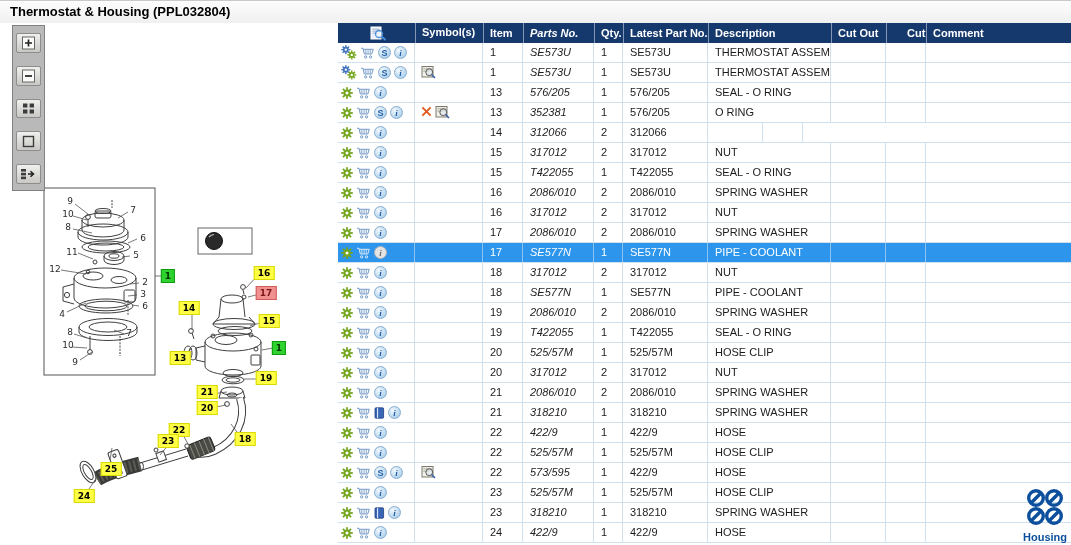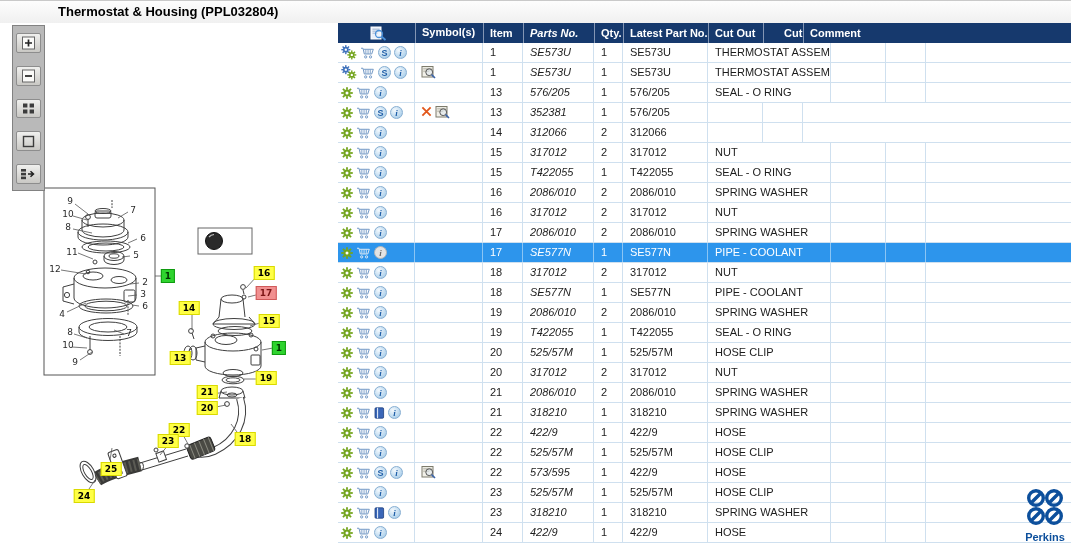--- a/index.html
+++ b/index.html
@@ -2,21 +2,21 @@
 <html><head>
 <meta charset="utf-8">
 <style>
   html,body{margin:0;padding:0;}
   body{width:1071px;height:545px;position:relative;overflow:hidden;background:#fff;
        font-family:"Liberation Sans",sans-serif;-webkit-font-smoothing:antialiased;}
 
   
   .title-bar{position:absolute;left:0;top:0;width:1071px;height:23px;
              background:linear-gradient(#fdfdfd,#f0f0f0);border-top:1px solid #c9c9c9;box-sizing:border-box;}
-  .title-bar span{display:inline-block;padding:3px 0 0 10px;font:700 13px "Liberation Sans",sans-serif;color:#000;margin-left:48px;}
+  .title-bar span{display:inline-block;padding:3px 0 0 10px;font:700 13px "Liberation Sans",sans-serif;color:#000;}
 
   
   .left-panel{position:absolute;left:0;top:23px;width:338px;height:522px;background:#fff;}
   .diagram-svg{position:absolute;left:0;top:0;}
   .labels-layer{position:absolute;left:0;top:0;width:338px;height:522px;}
   .dlabel{position:absolute;transform:translate(-50%,-50%);font:400 9px "DejaVu Sans",sans-serif;
           color:#2a2a2a;white-space:nowrap;line-height:1;}
   .dlabel.yellow{background:#ffff45;color:#000;font-weight:700;padding:1.5px 3px;border:1px solid #d9d900;}
   .dlabel.green{background:#2fd32f;color:#003300;font-weight:700;padding:1.5px 3px;border:1px solid #0f9a0f;}
   .dlabel.red{background:#f19090;color:#7d1616;font-weight:700;padding:1.5px 3px;border:1px solid #d05a5a;}
@@ -273,20 +273,21 @@
           <circle cx="9" cy="8" r="3.5" fill="rgba(255,255,255,0.25)" stroke="#4a90d9" stroke-width="1.3"></circle>
           <line x1="11.5" y1="10.5" x2="15.5" y2="14" stroke="#4a90d9" stroke-width="1.8"></line>
         </svg>
       </span>
     </div>
     <div class="th c-symbols">Symbol(s)</div>
     <div class="th c-item">Item</div>
     <div class="th c-parts">Parts No.</div>
     <div class="th c-qty">Qty.</div>
     <div class="th c-latest">Latest Part No.</div>
+    <div class="th c-desc">Description</div>
     <div class="th c-cutout">Cut Out</div>
     <div class="th c-cutin">Cut In</div>
     <div class="th c-comment">Comment</div>
   </div>
   <div class="tbody">
       <div class="tr">
     <div class="td c-actions">
           <span class="icon i-gear-double">
             <svg width="16" height="15" viewBox="0 0 21 20">
               <g transform="scale(0.78)">
@@ -529,20 +530,21 @@
               <path d="M2.2 3.4 h8.6 M2.2 5 h8.6 M2.2 6.6 h6" stroke="#b5b4a6" stroke-width="0.8"></path>
               <circle cx="8.2" cy="7.2" r="3.4" fill="rgba(220,230,240,0.5)" stroke="#555"></circle>
               <line x1="10.6" y1="9.6" x2="14" y2="13" stroke="#3a63a8" stroke-width="1.6"></line>
             </svg>
           </span>
         </div>
     <div class="td c-item">13</div>
     <div class="td c-parts">352381</div>
     <div class="td c-qty">1</div>
     <div class="td c-latest">576/205</div>
+    <div class="td c-desc">O RING</div>
     <div class="td c-cutout"></div>
     <div class="td c-cutin"></div>
     <div class="td c-comment"></div>
   </div>
       <div class="tr">
     <div class="td c-actions">
           <span class="icon i-gear">
             <svg width="12" height="12" viewBox="0 0 16 16">
               <g>
                 <g fill="#74a51e">
@@ -1535,14 +1537,14 @@
 <div class="perkins-logo">
   <svg width="40" height="40" viewBox="0 0 40 40">
     <g fill="none" stroke="#0c4f9c" stroke-width="3.4">
       <circle cx="11" cy="11" r="7.3"></circle>
         <circle cx="29" cy="11" r="7.3"></circle>
       <circle cx="11" cy="29" r="7.3"></circle>
         <circle cx="29" cy="29" r="7.3"></circle>
       <path d="M6 16 L16 6 M24 16 L34 6 M6 34 L16 24 M24 34 L34 24"></path>
     </g>
   </svg>
-  <div class="brand">Perkins</div>
+  <div class="brand">Housing</div>
 </div>
 
 </body></html>

